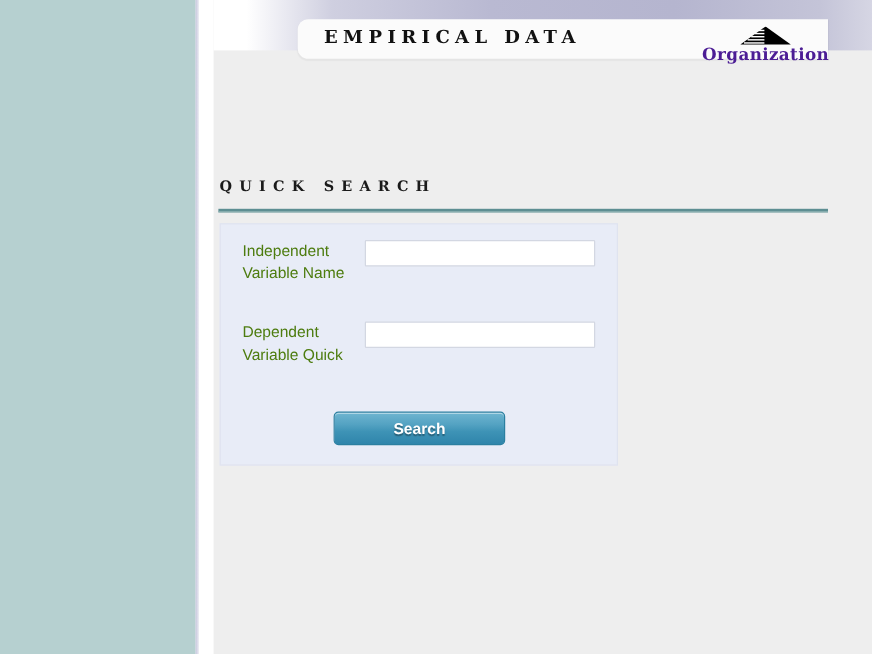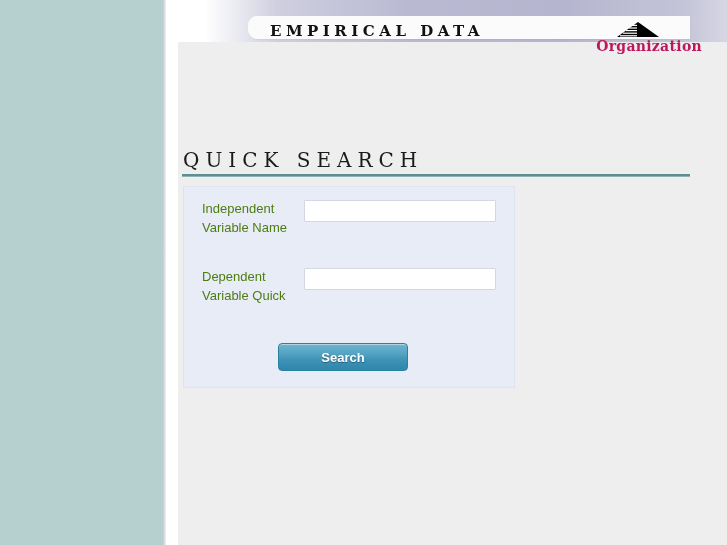--- a/index.html
+++ b/index.html
@@ -71,21 +71,21 @@
         #b5b5cf 70%,
         #c4c4d8 92%,
         #d6d6e4 100%);
   }
 
   
   #title-band {
     position: absolute;
     left: 70px; top: 16px;
     width: 442px;
-    height: 23px;
+    height: 33px;
     background: #fbfbfb;
     border-top-left-radius: 9px;
     border-bottom-left-radius: 9px;
     box-shadow: 0 1px 1px rgba(0,0,0,0.04);
   }
   #site-title {
     position: absolute;
     left: 22px;
     top: 6px;
     font-family: "DejaVu Serif", "Liberation Serif", serif;
@@ -108,47 +108,46 @@
     display: block;
     margin: 0 auto;
     height: 16px;
     width: 46px;
   }
   #org-name {
     display: block;
     font-family: "DejaVu Serif", "Liberation Serif", serif;
     font-size: 14px;
     font-weight: bold;
-    color: #be185d;
+    color: #4c1d95;
     letter-spacing: 0.3px;
     line-height: 14px;
     margin-top: 1px;
-    text-align: right;
   }
 
   
   #tagline {
     position: absolute;
     left: 91px;
     top: 58px;
     font-family: "Liberation Sans", sans-serif;
     font-size: 10.5px;
     color: #4a4a4a;
     letter-spacing: 0.1px;
     white-space: nowrap;
   }
 
   
   #section-heading {
     position: absolute;
     left: 5px;
     top: 148px;
     font-family: "DejaVu Serif", "Liberation Serif", serif;
-    font-size: 20px;
-    font-weight: normal;
+    font-size: 12px;
+    font-weight: bold;
     letter-spacing: 6px;
     color: #1a1a1a;
     white-space: nowrap;
   }
   #section-rule {
     position: absolute;
     left: 4px;
     top: 174px;
     width: 508px;
     height: 2px;
@@ -207,21 +206,21 @@
   #search-button-wrap {
     position: absolute;
     left: 0;
     top: 156px;
     width: 332px;
   }
   #search-button {
     position: absolute;
     left: 94px;
     top: 0;
-    width: 130px;
+    width: 143px;
     height: 28px;
     border: 1px solid #2b7fa0;
     border-radius: 4px;
     background: linear-gradient(to bottom,
         #6fb5d0 0%,
         #53a2c2 38%,
         #3e93b6 60%,
         #2f85ab 100%);
     color: #ffffff;
     font-family: "Liberation Sans", sans-serif;

